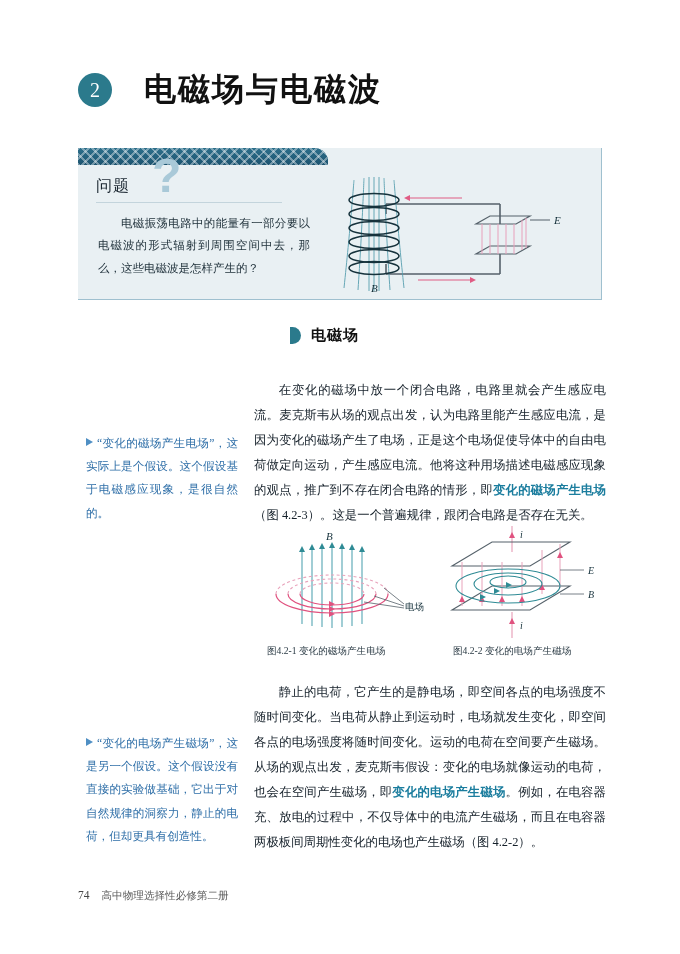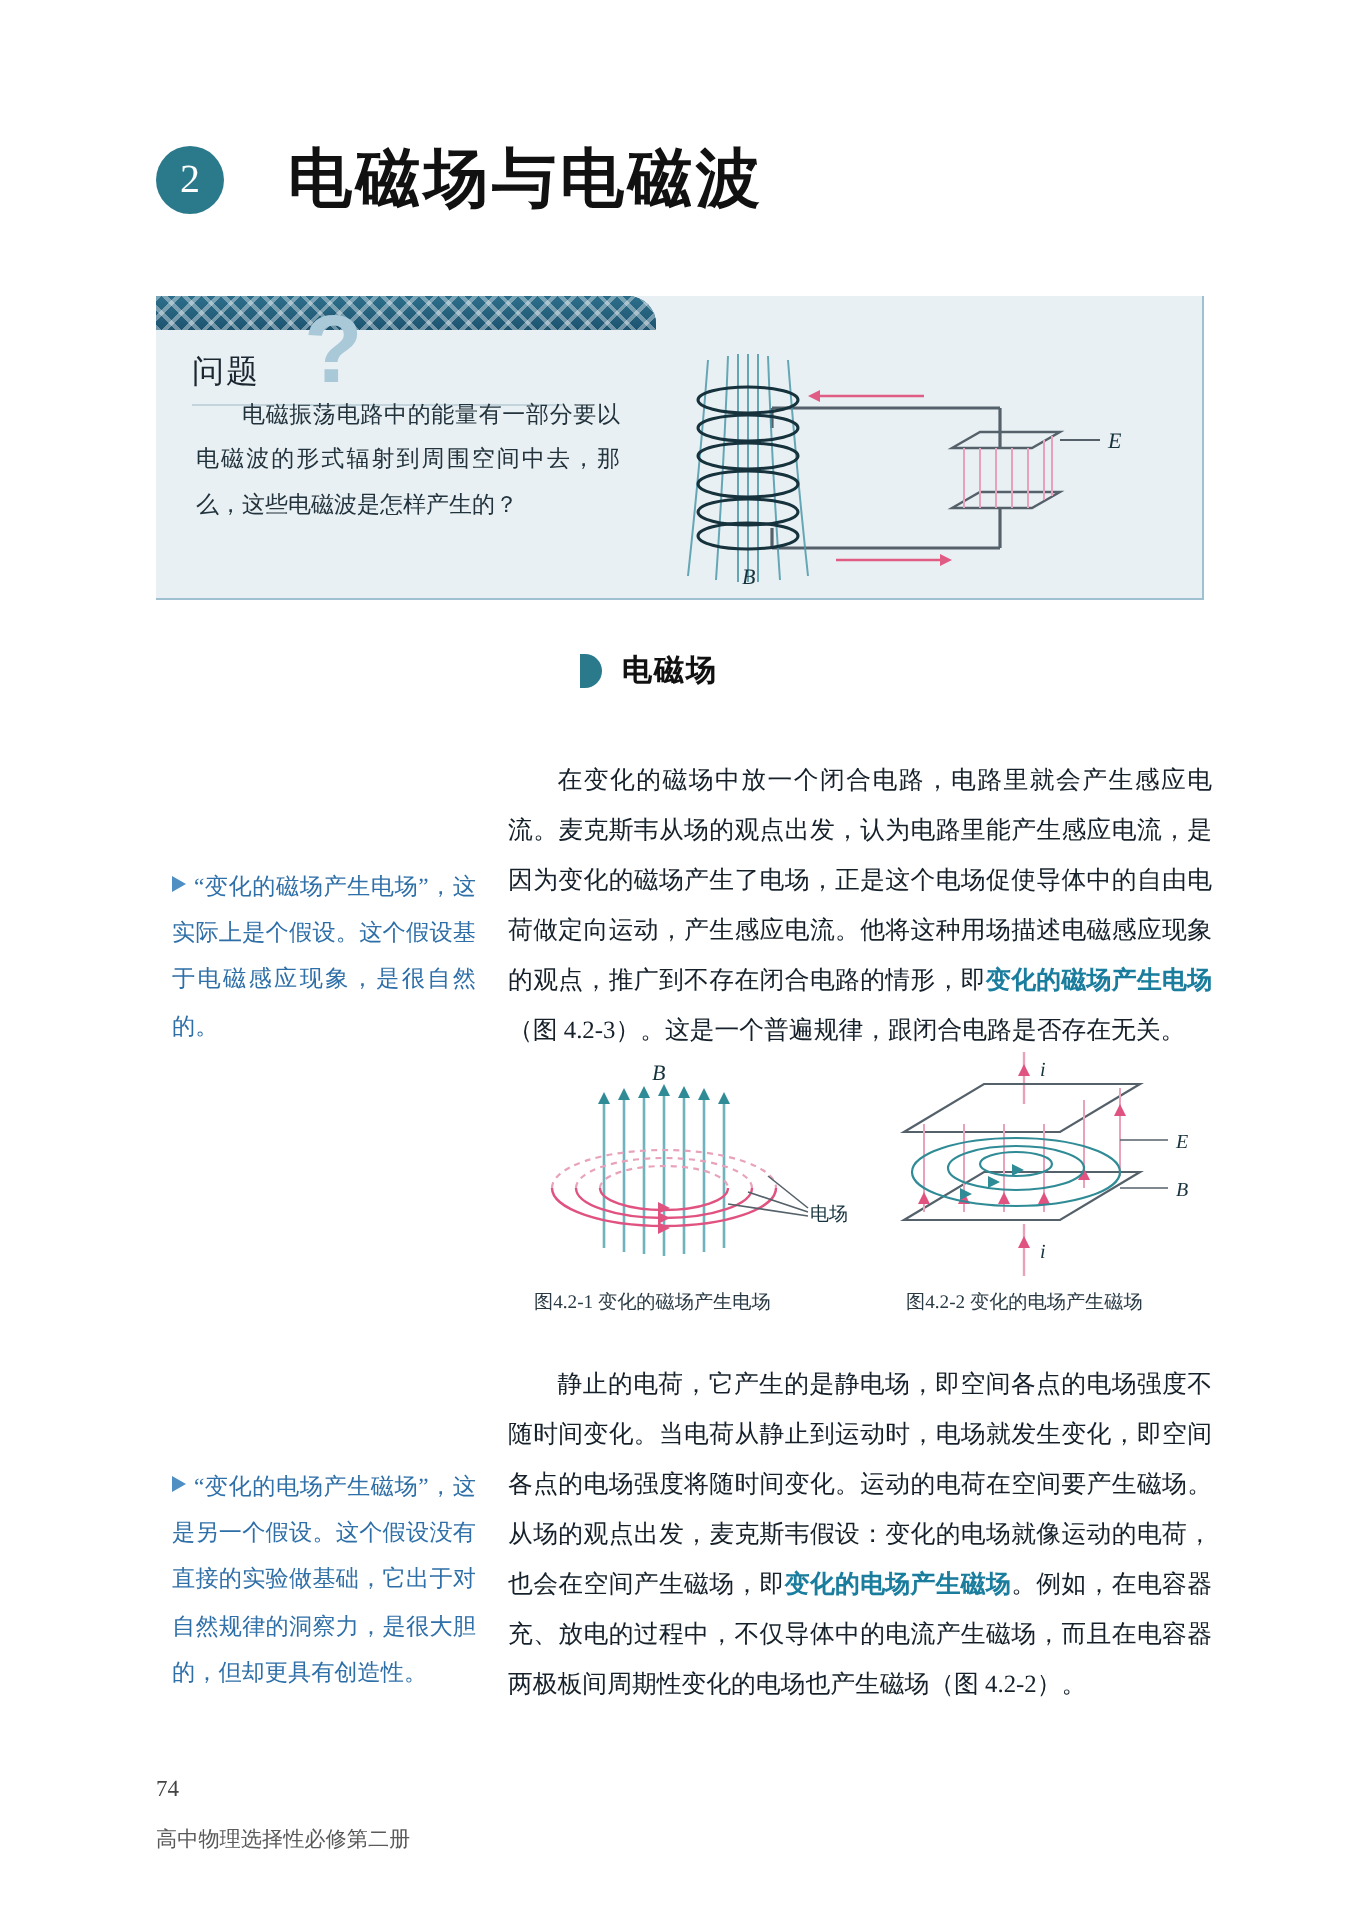--- a/index.html
+++ b/index.html
@@ -58,21 +58,21 @@
     color:#1a2630; letter-spacing:1px; z-index:2;
     display:inline-block;
   }
   .q-mark {
     position:absolute; left:56px; top:-24px;
     font-size:48px; font-weight:bold; color:#a9c9d8;
     font-family:"Liberation Sans",sans-serif; z-index:1; line-height:1;
   }
   .q-rule { position:absolute; left:18px; top:54px; width:186px; height:1px; background:#c3d4dc; }
   .q-body {
-    position:absolute; left:20px; top:49px; width:212px;
+    position:absolute; left:20px; top:64px; width:212px;
     font-size:11.5px; line-height:1.95; color:#22333d;
     text-indent:2em; text-align:justify;
     font-family:"Liberation Serif",serif;
   }
 
   
   .sec-head { position:absolute; left:254px; top:326px; display:flex; align-items:center;padding-left:36px; }
   .sec-bullet {
     width:11px; height:17px; background:#2b7a8c;
     border-top-right-radius:11px; border-bottom-right-radius:11px;
@@ -113,21 +113,21 @@
   #fig2 { left:438px; top:524px; width:172px; height:116px; }
   .caption-row { position:absolute; left:254px; top:645px; width:356px;
     display:flex; font-size:9.6px; color:#2a3a44; }
   .caption-row .cap { white-space:nowrap;padding-left:13px; }
   .caption-row .cap:first-child { width:186px; }
 
   
   .footer {
     position:absolute; left:78px; top:889px;
     font-size:10.6px; color:#5a5a5a;
-    display:flex; gap:12px; align-items:baseline;flex-direction:column;
+    display:flex; gap:12px; align-items:baseline;
   }
   .footer .pg { font-size:11.5px; color:#444; }
 </style>
 </head>
 <body>
 
 <div class="page">
 
   <div class="title-row">
     <div class="chapter-badge">2</div>
@@ -308,21 +308,21 @@
   <div class="caption-row">
     <span class="cap">图4.2-1  变化的磁场产生电场</span>
     <span class="cap">图4.2-2  变化的电场产生磁场</span>
   </div>
 
   <div class="body-col para" id="para2">
     <span>静止的电荷，它产生的是静电场，即空间各点的电场强度不随时间变化。当电荷从静止到运动时，电场就发生变化，即空间各点的电场强度将随时间变化。运动的电荷在空间要产生磁场。从场的观点出发，麦克斯韦假设：变化的电场就像运动的电荷，也会在空间产生磁场，即</span><span class="hl">变化的电场产生磁场</span><span>。例如，在电容器充、放电的过程中，不仅导体中的电流产生磁场，而且在电容器两极板间周期性变化的电场也产生磁场（图 4.2-2）。</span>
   </div>
 
   <div class="note" id="note2">
-    <span class="tri"></span><span>“变化的电场产生磁场”，这是另一个假设。这个假设没有直接的实验做基础，它出于对自然规律的洞察力，是很大胆的，但却更具有创造性。</span>
+    <span class="tri"></span><span>“变化的电场产生磁场”，这是另一个假设。这个假设没有直接的实验做基础，它出于对自然规律的洞察力，静止的电荷，但却更具有创造性。</span>
   </div>
 
   <div class="footer">
     <span class="pg">74</span>
     <span>高中物理选择性必修第二册</span>
   </div>
 
 </div>
 
 </body></html>

